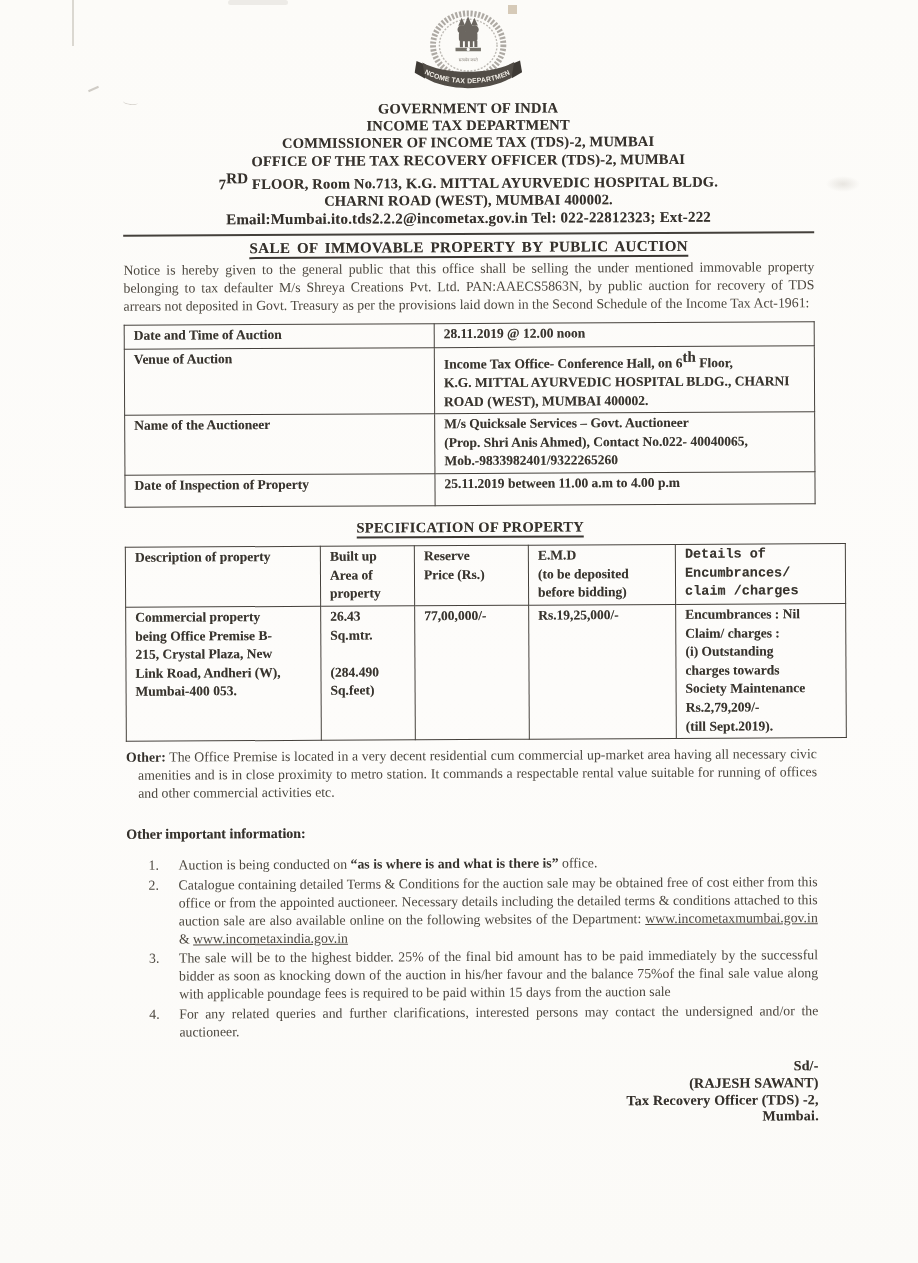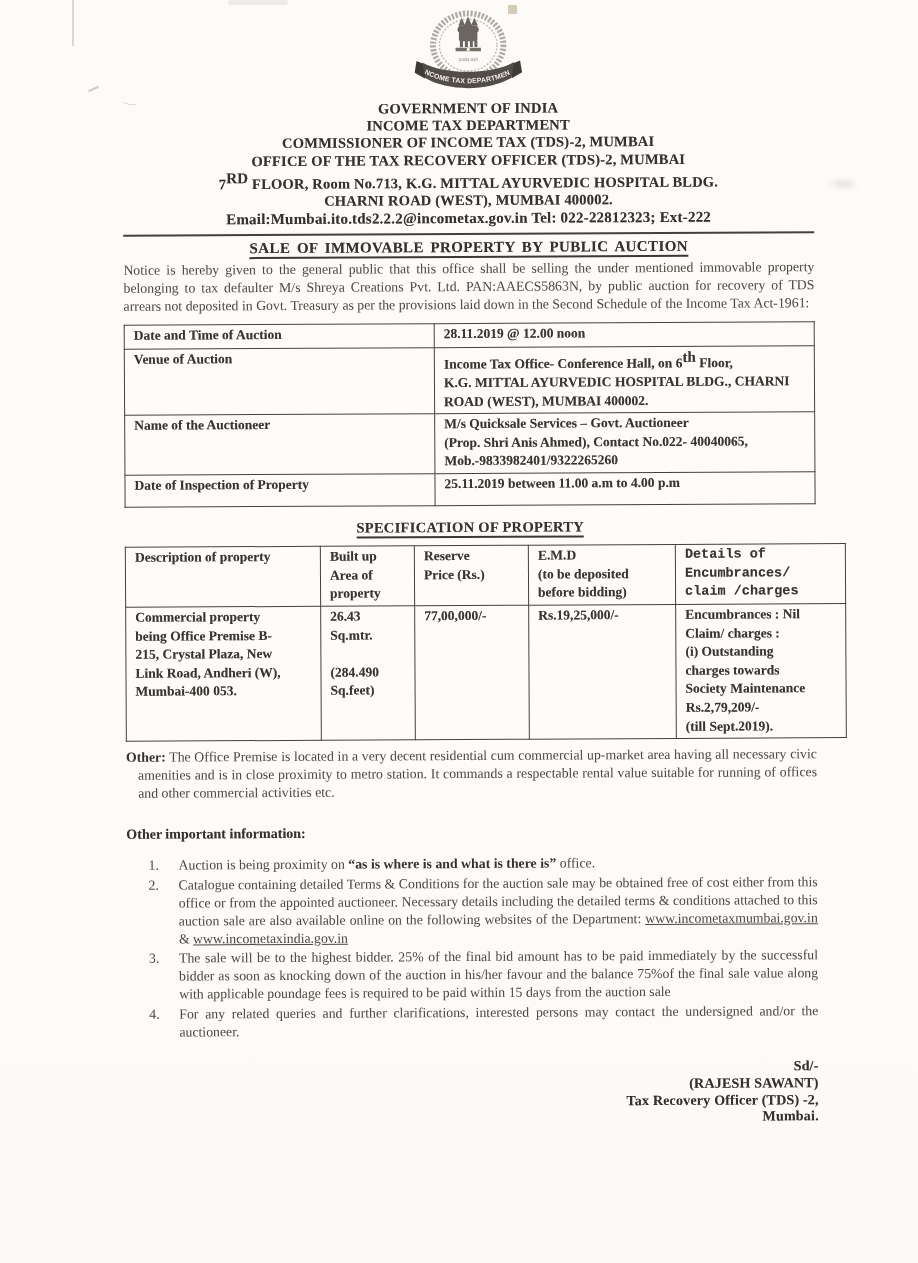--- a/index.html
+++ b/index.html
@@ -212,21 +212,21 @@
     </tbody>
       </table>
 
     <p class="note"><b>Other:</b><span> The Office Premise is located in a very decent residential cum commercial up-market area having all necessary civic amenities and is in close proximity to metro station. It commands a respectable rental value suitable for running of offices and other commercial activities etc.</span></p>
 
     <p class="other-heading">Other important information:</p>
 
     <div class="info-list">
       <div class="info-item">
         <span class="num">1.</span>
-        <div class="body"><span>Auction is being proximity on </span><b>“as is where is and what is there is”</b><span> office.</span></div>
+        <div class="body"><span>Auction is being conducted on </span><b>“as is where is and what is there is”</b><span> office.</span></div>
       </div>
       <div class="info-item">
         <span class="num">2.</span>
         <div class="body"><span>Catalogue containing detailed Terms &amp; Conditions for the auction sale may be obtained free of cost either from this office or from the appointed auctioneer. Necessary details including the detailed terms &amp; conditions attached to this auction sale are also available online on the following websites of the Department: </span><a class="weblink" href="#">www.incometaxmumbai.gov.in</a><span> &amp; </span><a class="weblink" href="#">www.incometaxindia.gov.in</a></div>
       </div>
       <div class="info-item">
         <span class="num">3.</span>
         <div class="body">The sale will be to the highest bidder. 25% of the final bid amount has to be paid immediately by the successful bidder as soon as knocking down of the auction in his/her favour and the balance 75%of the final sale value along with applicable poundage fees is required to be paid within 15 days from the auction sale</div>
       </div>
       <div class="info-item">

